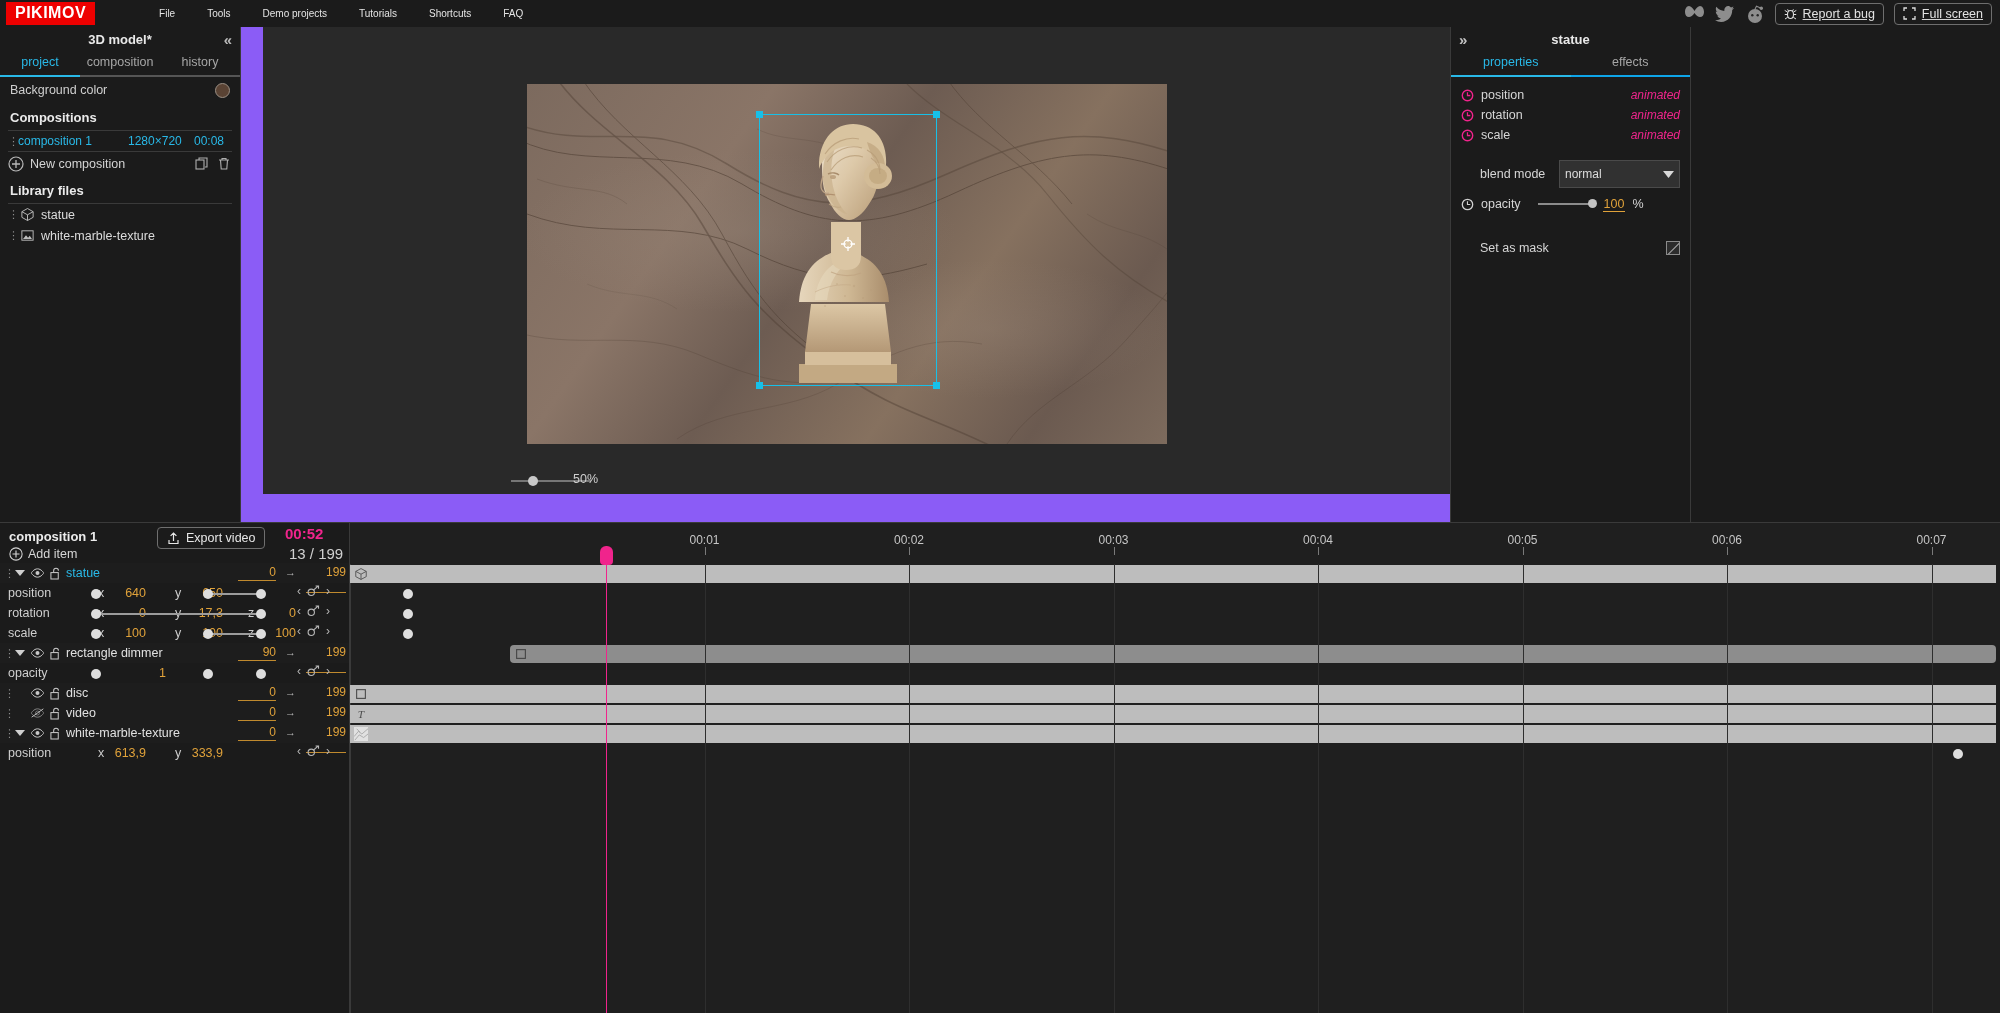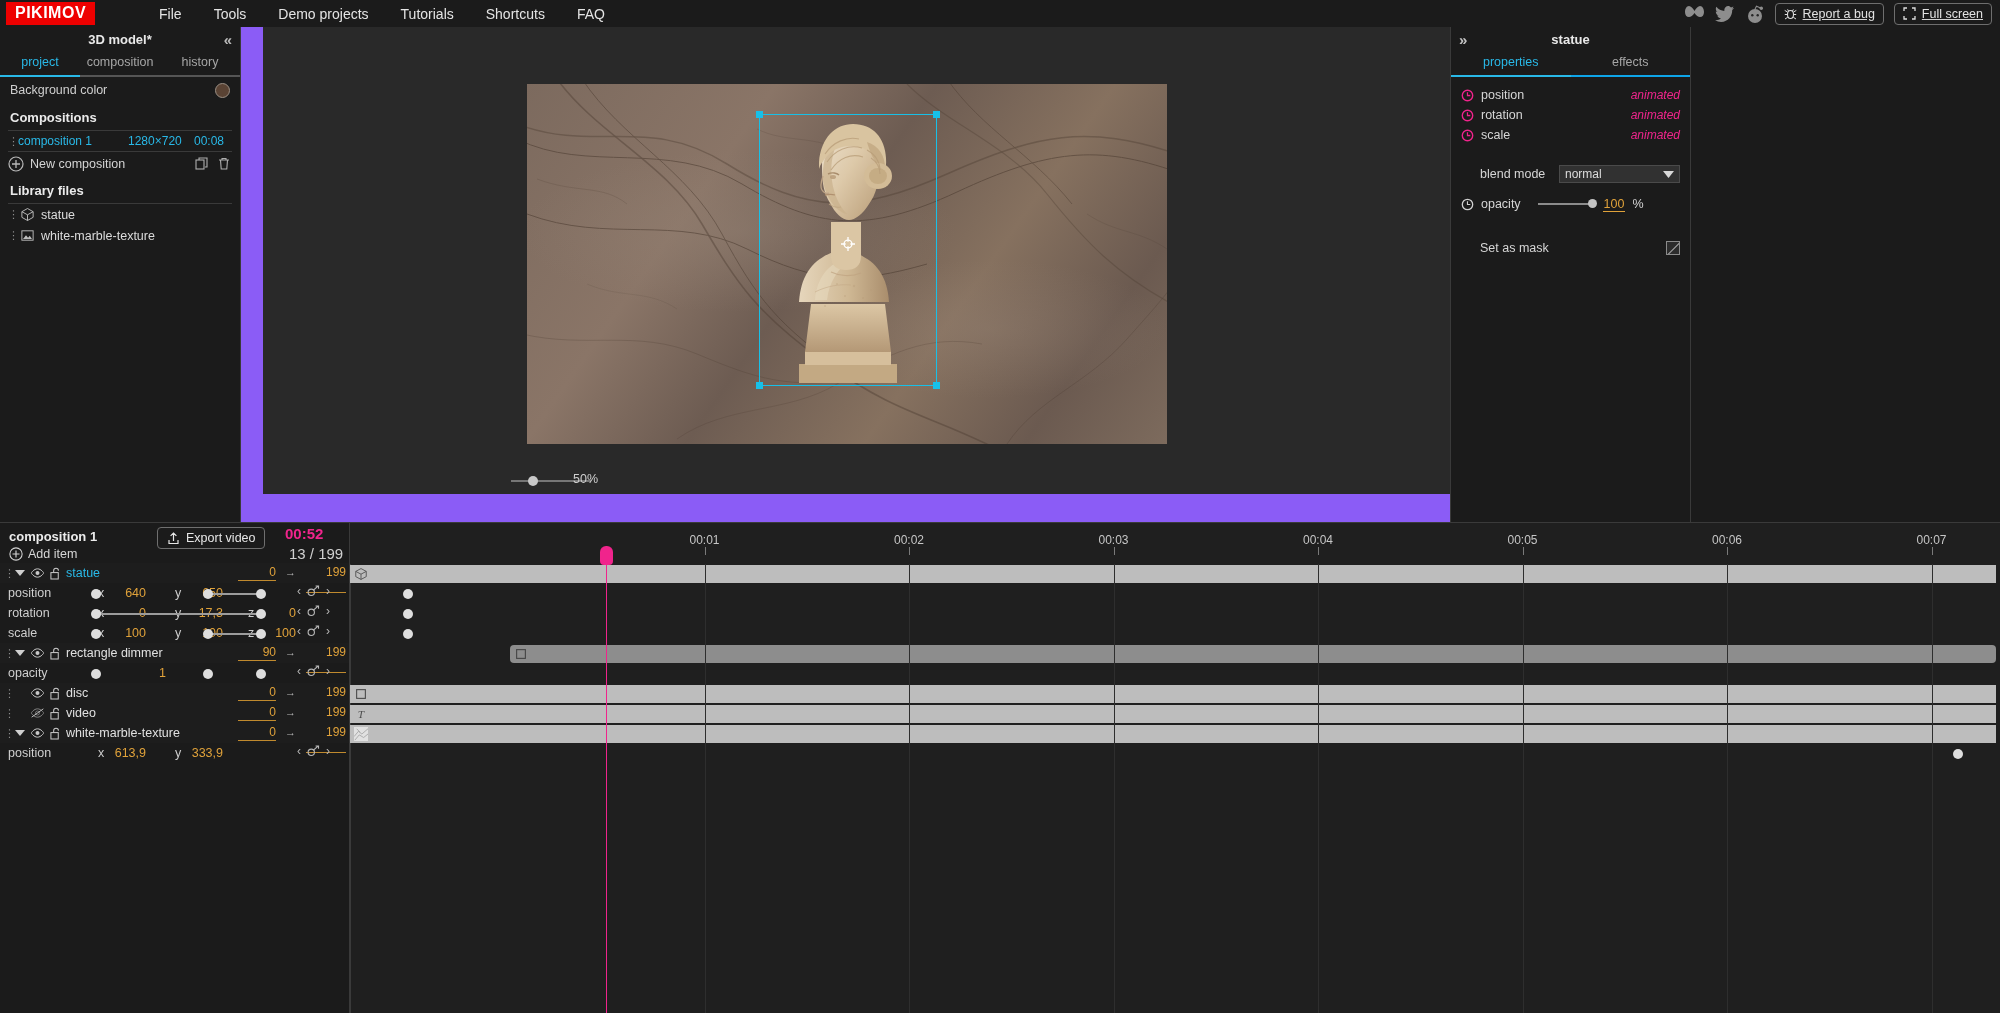--- a/index.html
+++ b/index.html
@@ -18,21 +18,21 @@
     background: #1b1b1b; display: flex; align-items: center; border-radius: 12px;
   }
   .logo {
     background: #ee0000; color: #ffffff; font-weight: bold;
     font-size: 16px; letter-spacing: 0.5px;
     padding: 3px 9px 4px 9px; margin-left: 6px; line-height: 1;
     font-family: "Liberation Sans", sans-serif;
   }
   .menu-items { display: flex; align-items: center; margin-left: 48px; gap: 0px; }
   .menu-item {
-    font-size: 14px; color: #e4e4e4; padding: 4px 16px; cursor: default;
+    font-size: 10px; color: #e4e4e4; padding: 4px 16px; cursor: default;
   }
   .topright { position: absolute; right: 8px; top: 0; height: 27px; display: flex; align-items: center; gap: 10px; text-decoration: underline; }
   .social-icon { width: 20px; height: 20px; display: flex; align-items: center; justify-content: center; opacity: .72; }
   .social-icon svg { display: block; }
   .pillbtn {
     display: flex; align-items: center; gap: 6px;
     border: 1px solid #6e6e6e; border-radius: 4px;
     padding: 3px 8px; font-size: 12.5px; color: #e2e2e2; background: transparent;
   }
   .pillbtn svg { display:block; }
@@ -165,21 +165,21 @@
   }
   .clock-pink { width: 13px; height: 13px; }
   .prop-label { flex: 1; }
   .animated { color: #f0248c; font-style: italic; font-size: 12px; }
   .blend-row {
     display: flex; align-items: center; height: 22px; padding: 0 10px;
     font-size: 12.5px; color: #d6d6d6; margin-top: 18px;
   }
   .blend-label { width: 98px; padding-left: 19px; }
   .select-box {
-    flex: 1; height: 18px; background: #313131; border: 1px solid #4a4a4a;
+    flex: 1; height: 28px; background: #313131; border: 1px solid #4a4a4a;
     display: flex; align-items: center; justify-content: space-between;
     padding: 0 5px; font-size: 12px; color: #dcdcdc;
   }
   .opacity-row {
     display: flex; align-items: center; height: 22px; padding: 0 10px; gap: 7px;
     font-size: 12.5px; color: #d6d6d6; margin-top: 8px;
   }
   .op-slider { position: relative; width: 58px; height: 2px; background: #8c8c8c; margin-left: 10px; }
   .op-knob { position: absolute; right: -1px; top: -4px; width: 9px; height: 9px; border-radius: 50%; background: #c4c4c4; }
   .op-val { color: #e0a23a; border-bottom: 1px solid #e0a23a; padding: 0 1px; font-size: 12.5px; }

